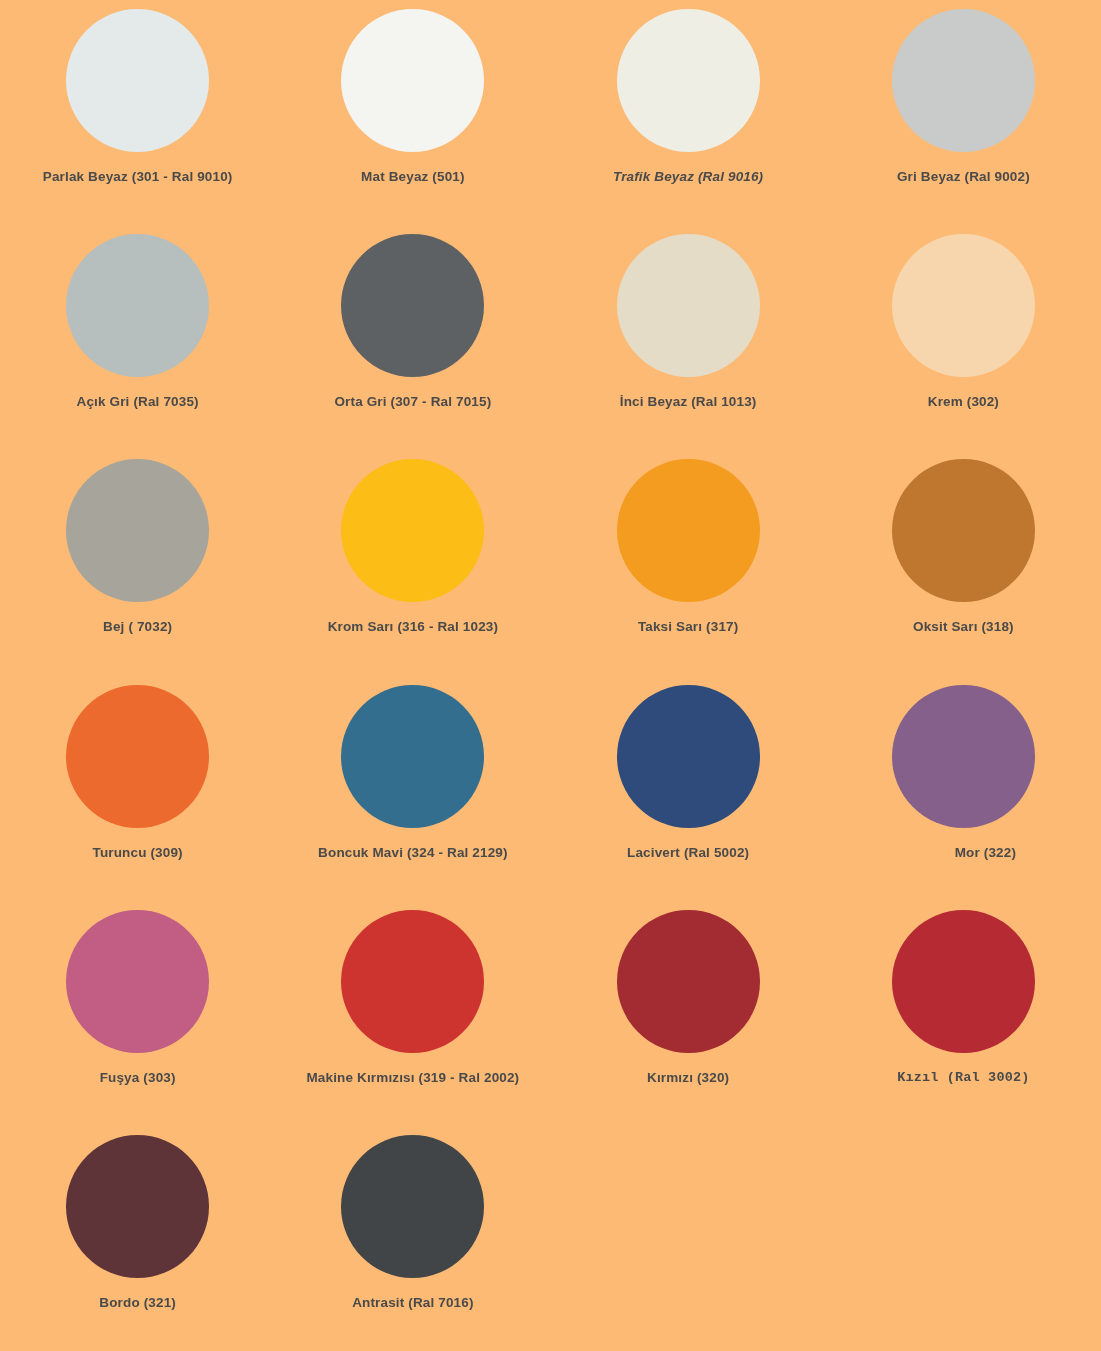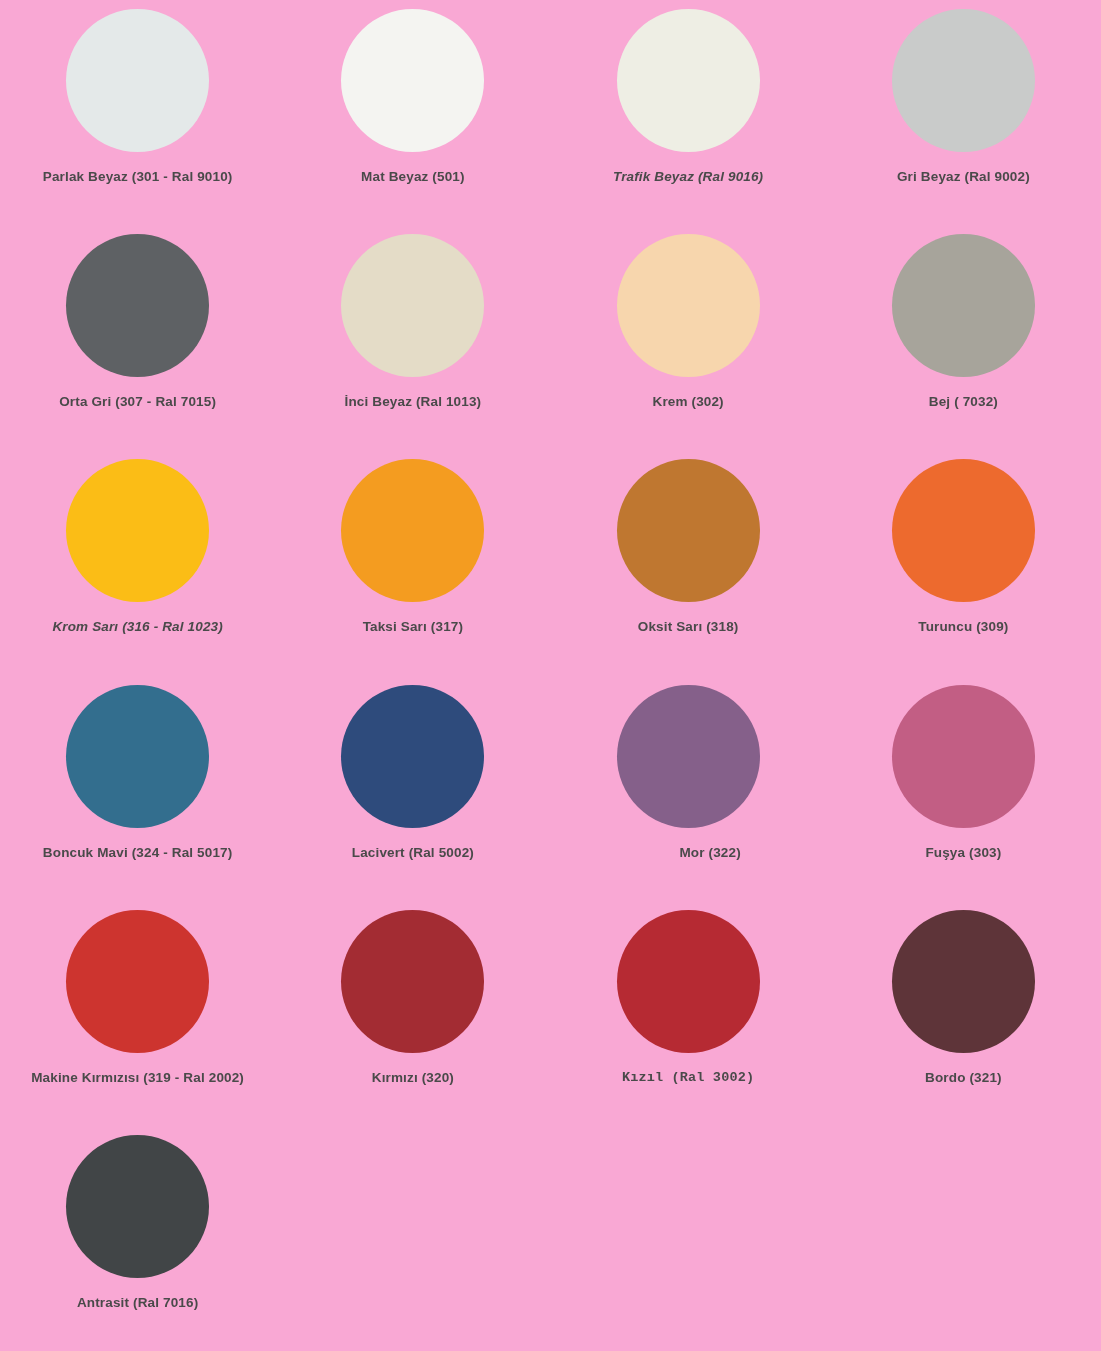--- a/index.html
+++ b/index.html
@@ -45,72 +45,76 @@
     color: #4a4a4a;
     letter-spacing: 0.15px;
     text-align: center;
     line-height: 1.2;
     white-space: nowrap;
   }
 </style>
 </head>
 <body>
 
-<div id="palette-grid" style="background: #f9a8d4;">
+<div id="palette-grid" style="background: #fdba74;">
     <div class="swatch-cell">
       <div class="swatch-circle" style="background-color: rgb(228, 233, 233);"></div>
       <div class="swatch-label" style="color: rgb(74, 74, 74);">Parlak Beyaz (301 - Ral 9010)</div>
     </div>
     <div class="swatch-cell">
       <div class="swatch-circle" style="background-color: rgb(244, 244, 241);"></div>
       <div class="swatch-label" style="color: rgb(74, 74, 74);">Mat Beyaz (501)</div>
     </div>
     <div class="swatch-cell">
       <div class="swatch-circle" style="background-color: rgb(238, 238, 228);"></div>
       <div class="swatch-label" style="color: rgb(74, 74, 74); font-style: italic;">Trafik Beyaz (Ral 9016)</div>
     </div>
     <div class="swatch-cell">
       <div class="swatch-circle" style="background-color: rgb(201, 203, 202);"></div>
       <div class="swatch-label" style="color: rgb(74, 74, 74);">Gri Beyaz (Ral 9002)</div>
+    </div>
+    <div class="swatch-cell">
+      <div class="swatch-circle" style="background-color: rgb(182, 191, 190);"></div>
+      <div class="swatch-label" style="color: rgb(74, 74, 74);">Açık Gri (Ral 7035)</div>
     </div>
     <div class="swatch-cell">
       <div class="swatch-circle" style="background-color: rgb(94, 97, 100);"></div>
       <div class="swatch-label" style="color: rgb(74, 74, 74);">Orta Gri (307 - Ral 7015)</div>
     </div>
     <div class="swatch-cell">
       <div class="swatch-circle" style="background-color: rgb(228, 220, 199);"></div>
       <div class="swatch-label" style="color: rgb(74, 74, 74);">İnci Beyaz (Ral 1013)</div>
     </div>
     <div class="swatch-cell">
       <div class="swatch-circle" style="background-color: rgb(247, 214, 173);"></div>
       <div class="swatch-label" style="color: rgb(74, 74, 74);">Krem (302)</div>
     </div>
     <div class="swatch-cell">
       <div class="swatch-circle" style="background-color: rgb(167, 164, 155);"></div>
       <div class="swatch-label" style="color: rgb(74, 74, 74);">Bej ( 7032)</div>
     </div>
     <div class="swatch-cell">
       <div class="swatch-circle" style="background-color: rgb(251, 189, 22);"></div>
-      <div class="swatch-label" style="color: rgb(74, 74, 74); font-style: italic;">Krom Sarı (316 - Ral 1023)</div>
+      <div class="swatch-label" style="color: rgb(74, 74, 74);">Krom Sarı (316 - Ral 1023)</div>
     </div>
     <div class="swatch-cell">
       <div class="swatch-circle" style="background-color: rgb(244, 156, 32);"></div>
       <div class="swatch-label" style="color: rgb(74, 74, 74);">Taksi Sarı (317)</div>
     </div>
     <div class="swatch-cell">
       <div class="swatch-circle" style="background-color: rgb(191, 119, 48);"></div>
       <div class="swatch-label" style="color: rgb(74, 74, 74);">Oksit Sarı (318)</div>
     </div>
     <div class="swatch-cell">
       <div class="swatch-circle" style="background-color: rgb(237, 106, 46);"></div>
       <div class="swatch-label" style="color: rgb(74, 74, 74);">Turuncu (309)</div>
     </div>
     <div class="swatch-cell">
       <div class="swatch-circle" style="background-color: rgb(51, 110, 142);"></div>
-      <div class="swatch-label" style="color: rgb(74, 74, 74);">Boncuk Mavi (324 - Ral 5017)</div>
+      <div class="swatch-label" style="color: rgb(74, 74, 74);">Boncuk Mavi (324 - Ral 2129)</div>
     </div>
     <div class="swatch-cell">
       <div class="swatch-circle" style="background-color: rgb(46, 75, 124);"></div>
       <div class="swatch-label" style="color: rgb(74, 74, 74);">Lacivert (Ral 5002)</div>
     </div>
     <div class="swatch-cell">
       <div class="swatch-circle" style="background-color: rgb(133, 96, 138);"></div>
       <div class="swatch-label" style="color: rgb(74, 74, 74); margin-left: 44px;">Mor (322)</div>
     </div>
     <div class="swatch-cell">

